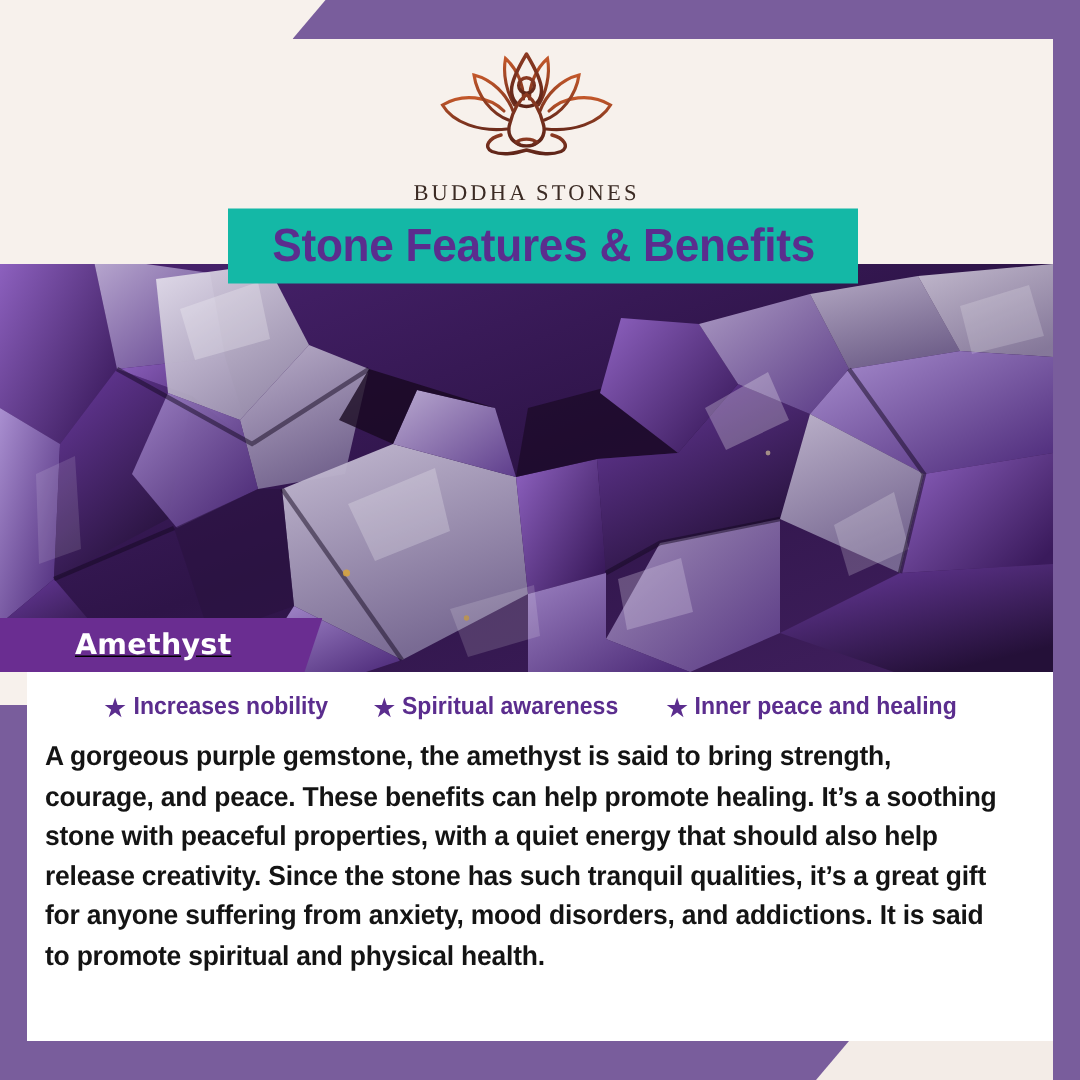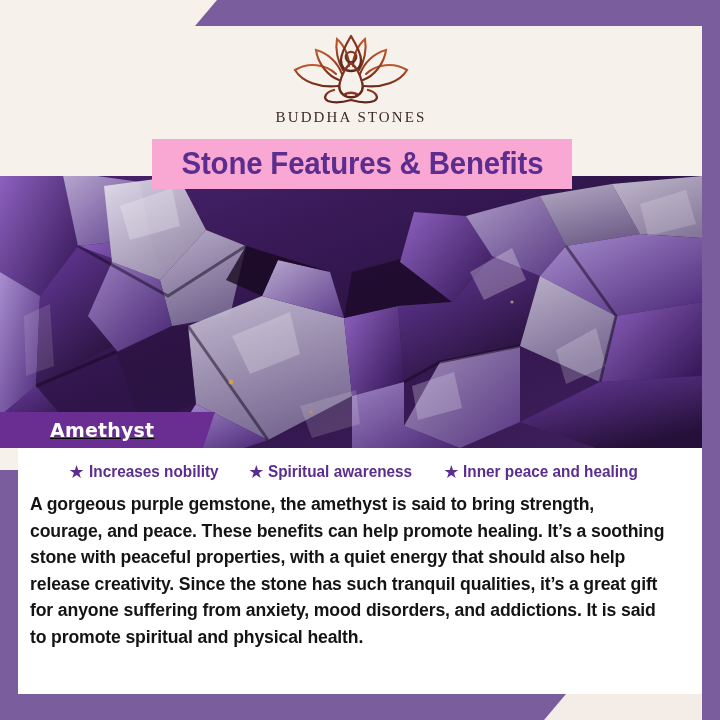--- a/index.html
+++ b/index.html
@@ -96,35 +96,35 @@
     display: flex;
     flex-direction: column;
     align-items: center;
   }
   .logo-mark {
     width: 150px;
     height: 76px;
     display: block;
   }
   .logo-word {
-    margin-top: 3px;
+    margin-top: 15px;
     font-family: "Liberation Serif", serif;
     font-size: 15px;
     letter-spacing: 2.1px;
     color: #3b2b24;
     font-weight: 400;
   }
 
   .title-band {
     position: absolute;
     left: 152px;
     top: 113px;
     width: 420px;
     height: 50px;
-    background: #f9a8d4;
+    background: #14b8a6;
     display: flex;
     align-items: center;
     justify-content: center;
   }
   .title-text {
     font-family: "Liberation Sans Narrow", "Liberation Sans", sans-serif;
     font-size: 31px;
     font-weight: bold;
     color: #5b2d8e;
     letter-spacing: -0.2px;

